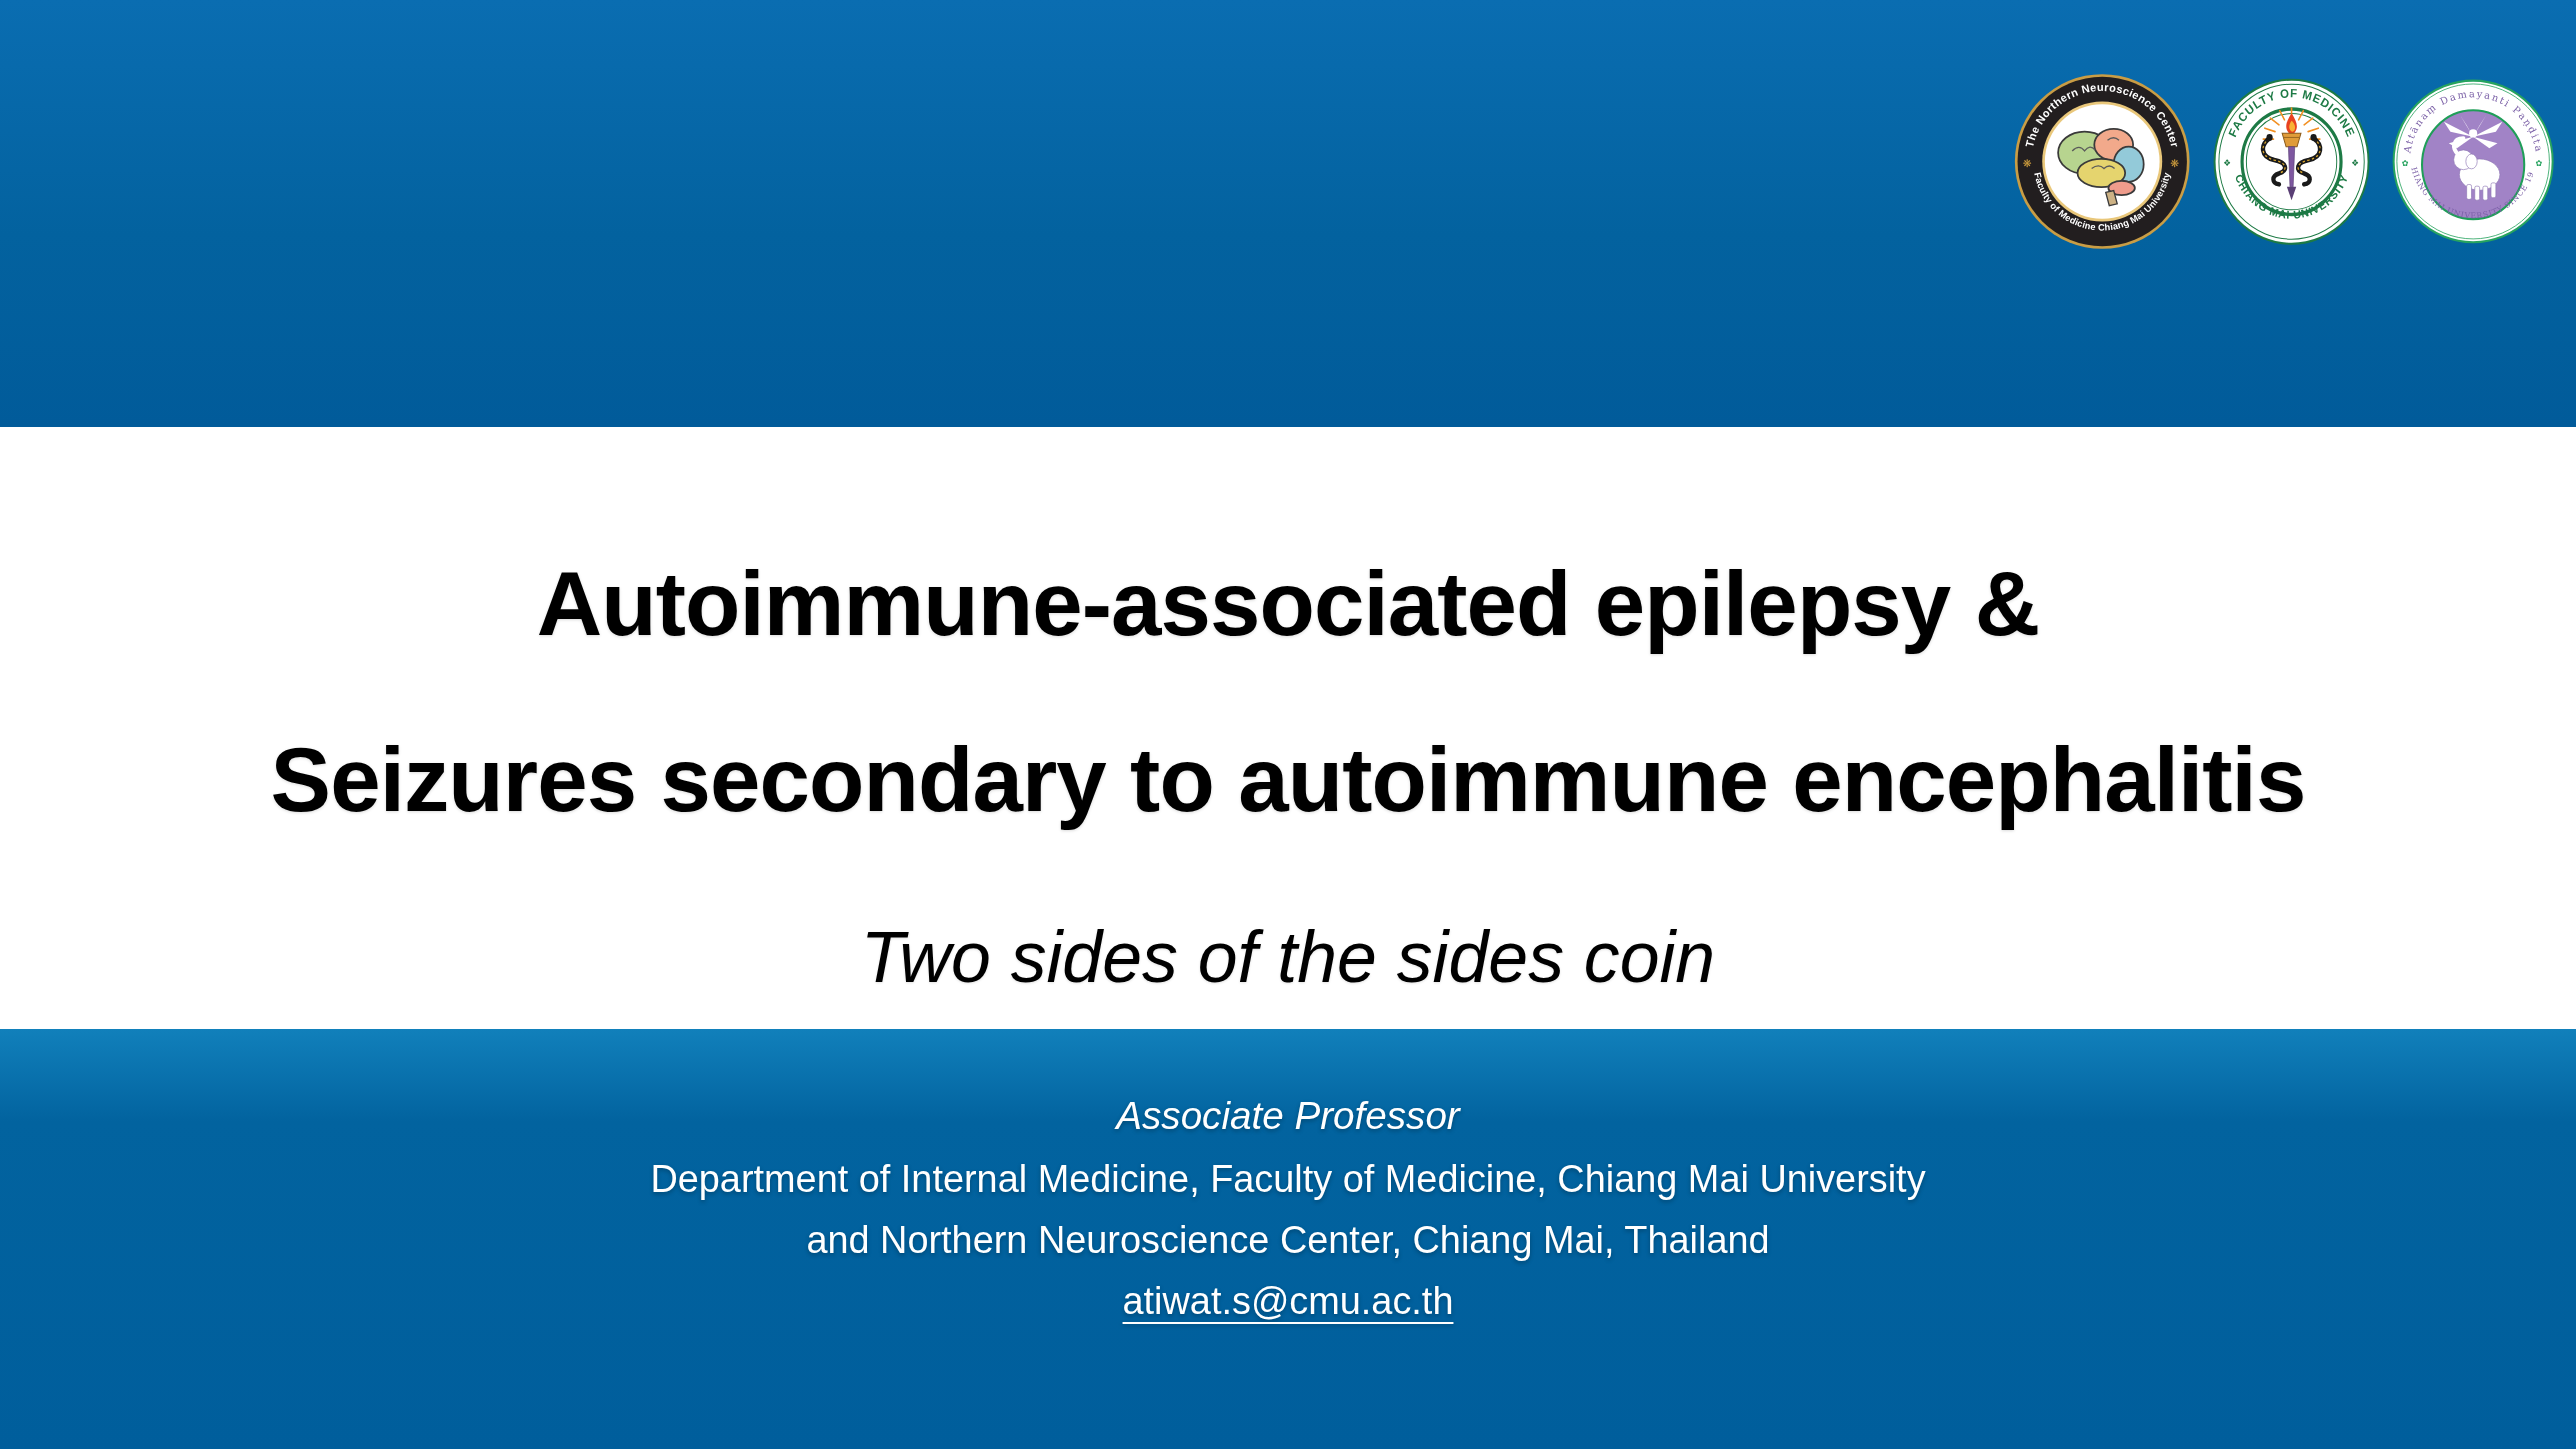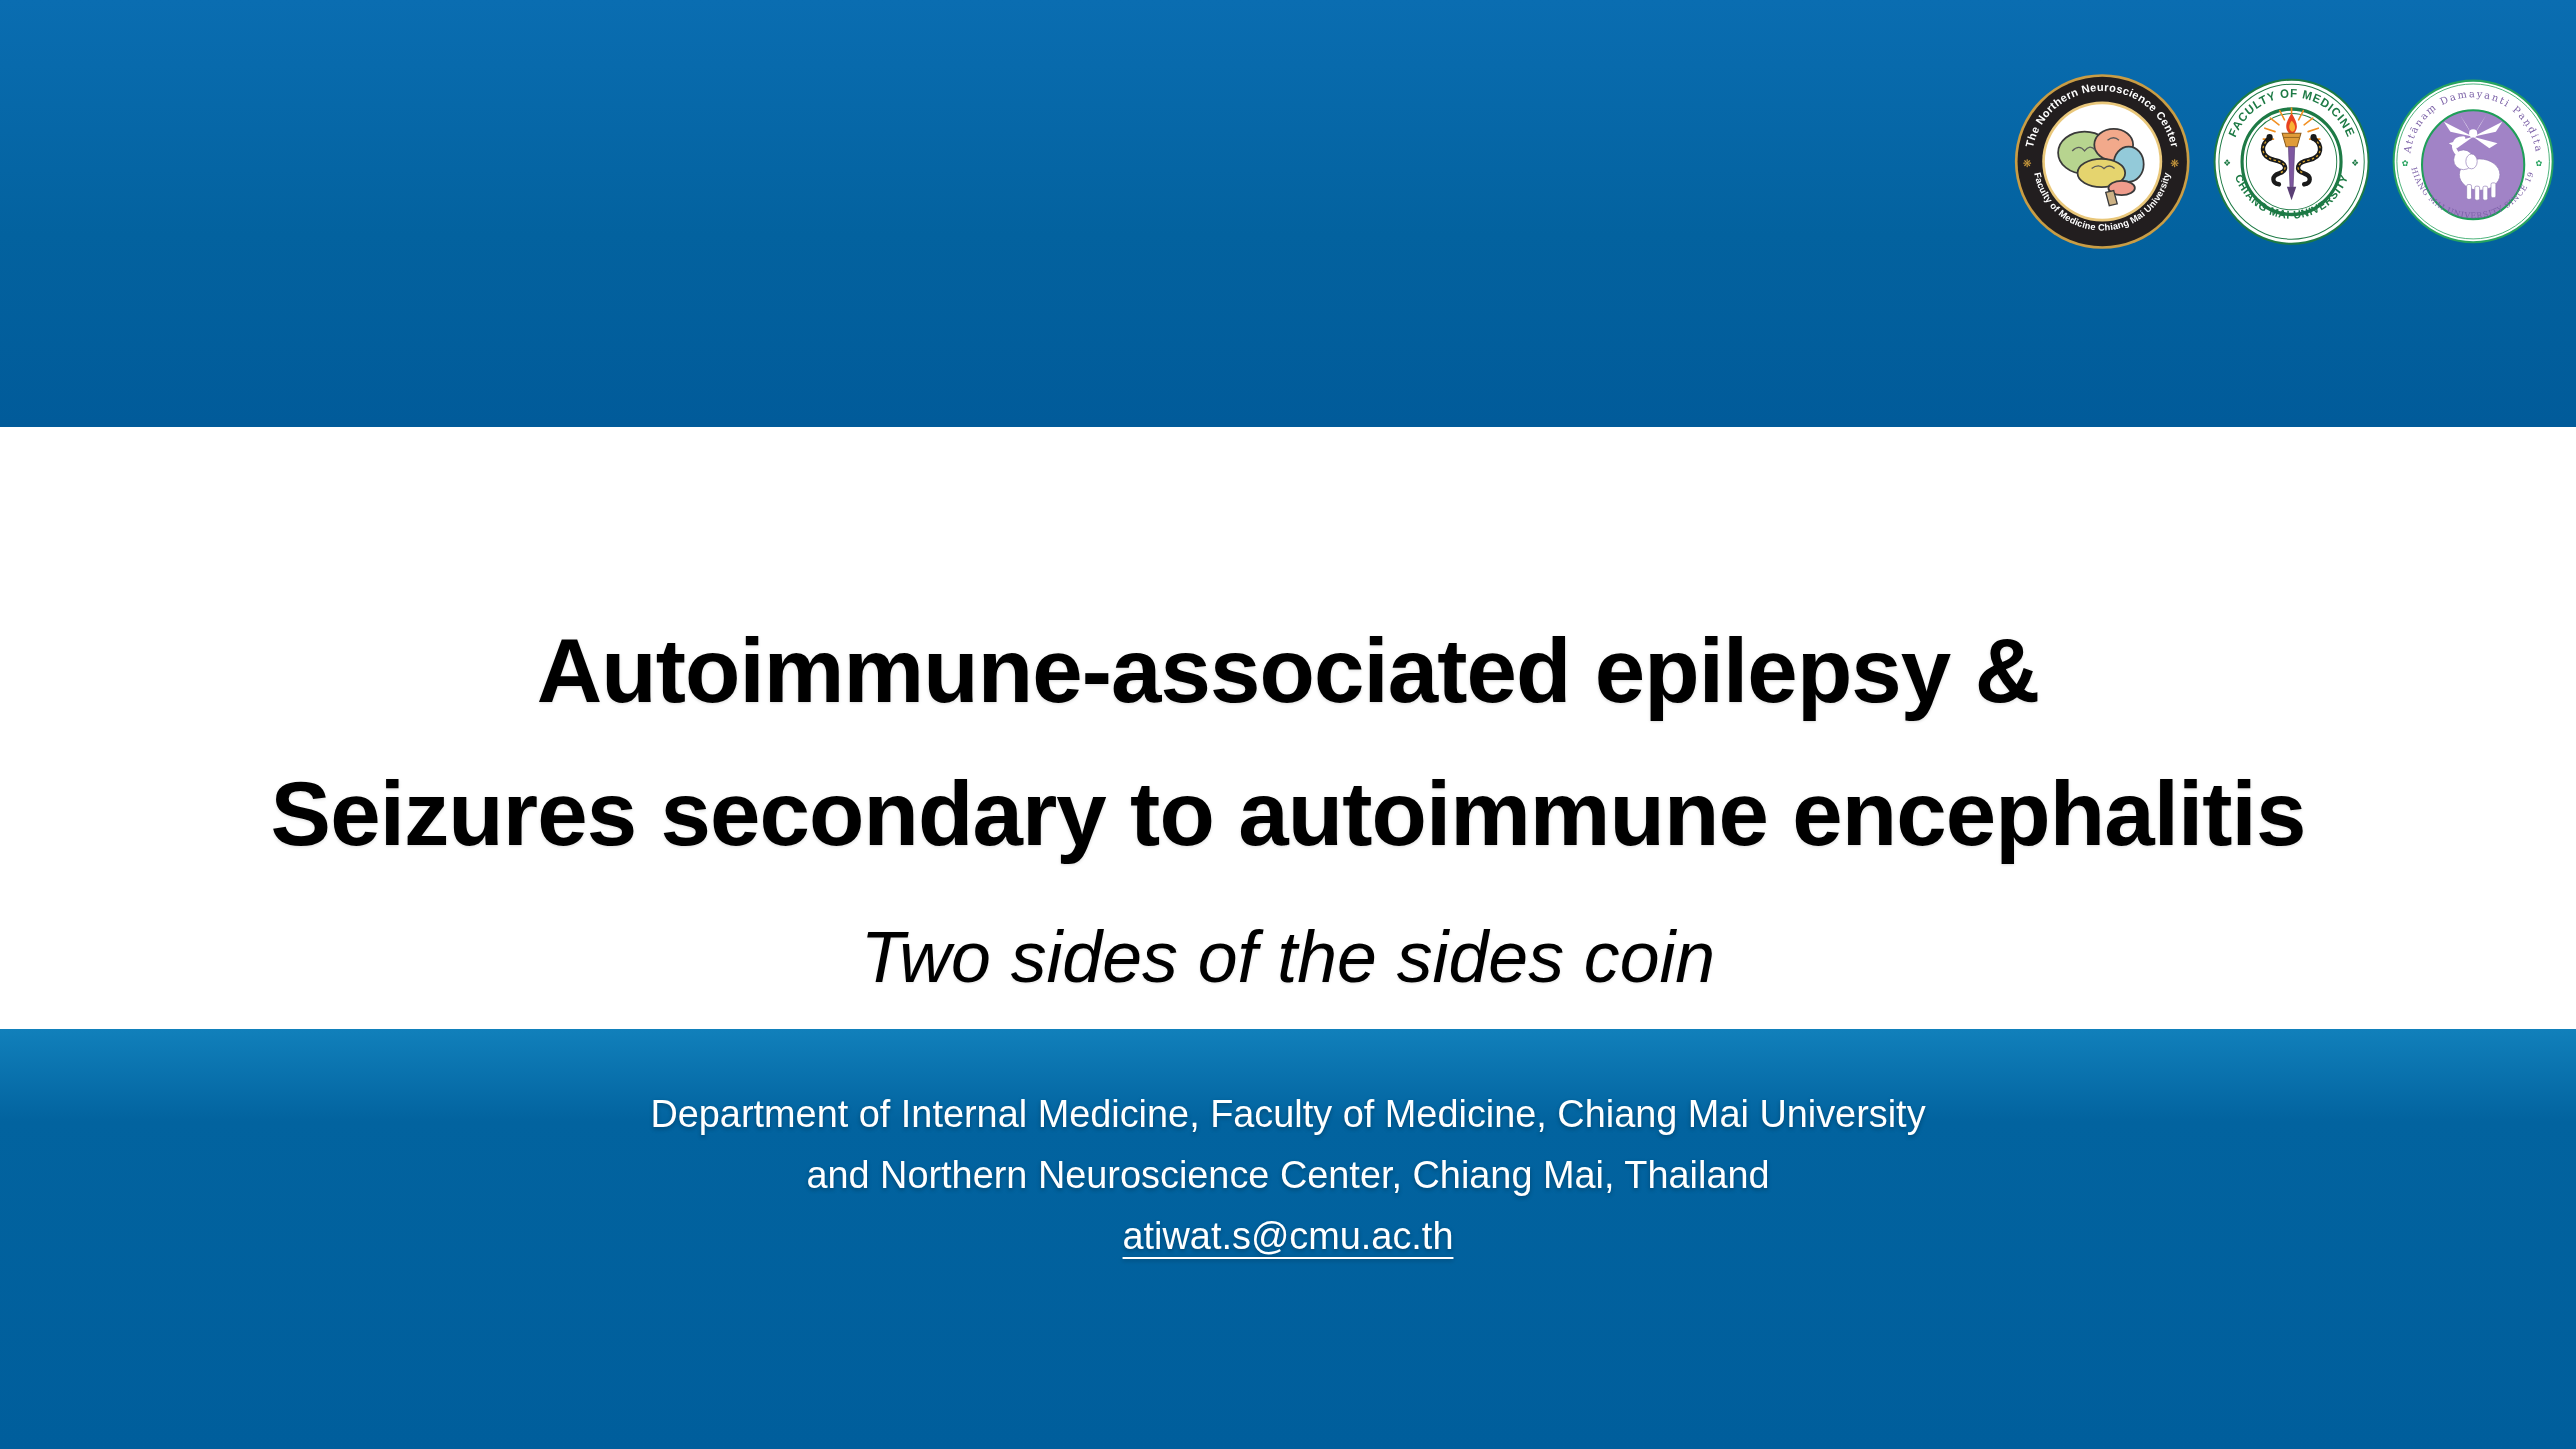--- a/index.html
+++ b/index.html
@@ -38,21 +38,21 @@
     white-space: nowrap;
   }
 
   
   .title-section {
     height: 41.5%;
     background: #ffffff;
     display: flex;
     flex-direction: column;
     align-items: center;
-    justify-content: flex-end;
+    justify-content: space-between;
     padding-top: 4.1vw;
     text-align: center;
   }
   .title-line {
     font-size: 3.52vw;
     line-height: 5.55vw;
     font-weight: 700;
     color: #000000;
     letter-spacing: -0.01em;
     text-shadow: 0 0.05vw 0.12vw rgba(0,0,0,0.15);
@@ -213,20 +213,21 @@
 
   </header>
 
   <main class="title-section">
     <div class="title-line">Autoimmune-associated epilepsy &amp;</div>
     <div class="title-line">Seizures secondary to autoimmune encephalitis</div>
     <div class="subtitle">Two sides of the sides coin</div>
   </main>
 
   <footer class="bottom-band">
+    <div class="author-role">Associate Professor</div>
     <div class="author-affil">Department of Internal Medicine, Faculty of Medicine, Chiang Mai University</div>
     <div class="author-affil">and Northern Neuroscience Center, Chiang Mai, Thailand</div>
     <div class="email-row">
       <a href="#">atiwat.s@cmu.ac.th</a>
     </div>
   </footer>
 
 </div>
 
 

